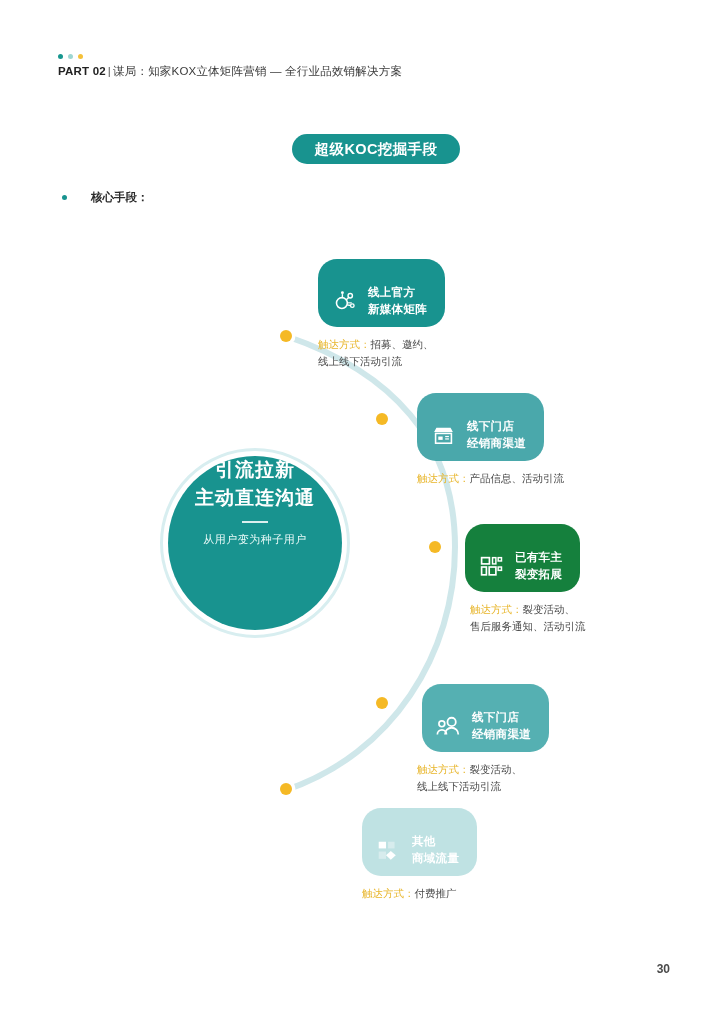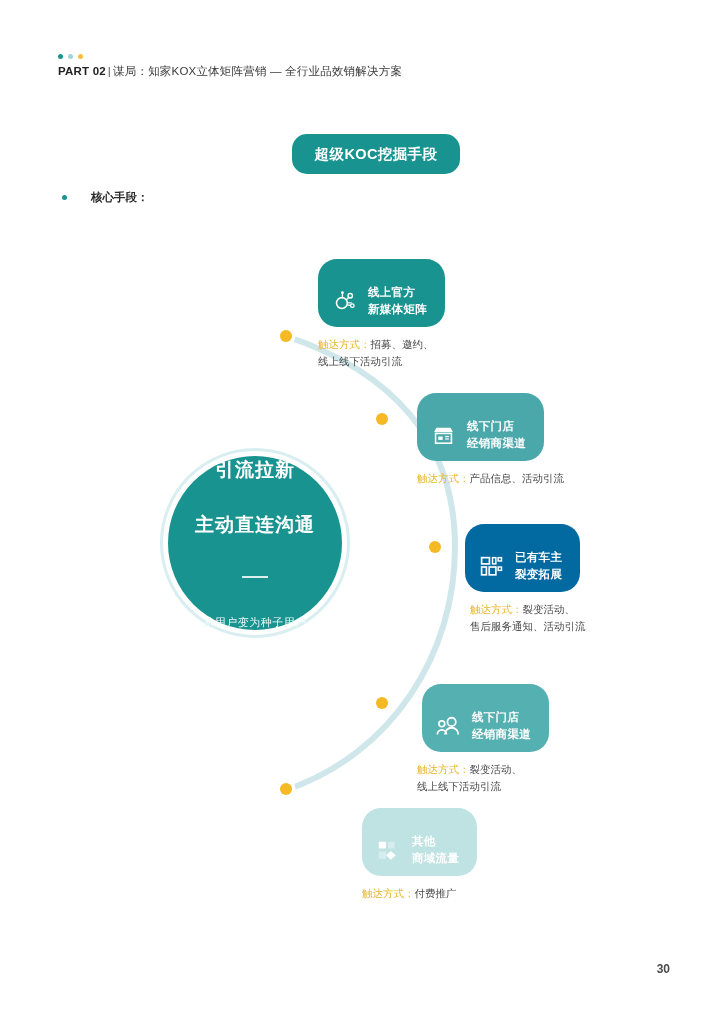--- a/index.html
+++ b/index.html
@@ -19,21 +19,21 @@
   .hdot.d1 { background:#17978f; }
   .hdot.d2 { background:#9ed6d2; }
   .hdot.d3 { background:#f5c13a; }
   .header-line { font-size:11.5px; color:#3a3a3a; white-space:nowrap; letter-spacing:.2px; }
   .header-line .part { font-weight:bold; color:#222; }
   .header-line .sep { color:#555; margin:0 2px; }
 
   
   .title-pill {
     position:absolute; left:292px; top:134px;
-    width:168px; height:40px;
+    width:168px; height:30px;
     background:#18938f;
     border-radius:15px;
     display:flex; align-items:center; justify-content:center;
     color:#ffffff; font-size:14.5px; font-weight:bold; letter-spacing:.4px;
   }
 
   
   .core-line {
     position:absolute; left:62px; top:190px;
     display:flex; align-items:center; gap:24px;
@@ -46,21 +46,21 @@
   .hub-wrap { position:absolute; left:160px; top:448px; width:190px; height:190px; }
   .hub-ring {
     position:absolute; inset:0;
     border-radius:50%;
     border:3px solid #d8eef0;
   }
   .hub {
     position:absolute; left:8px; top:8px; width:174px; height:174px;
     border-radius:50%;
     background:#18938f;
-    display:flex; flex-direction:column; align-items:center; justify-content:space-between;
+    display:flex; flex-direction:column; align-items:center; justify-content:flex-start;
     color:#ffffff; text-align:center;
   }
   .hub-l1 { font-size:19px; font-weight:bold; letter-spacing:1px; line-height:1.45; }
   .hub-l2 { font-size:19px; font-weight:bold; letter-spacing:1px; line-height:1.45; }
   .hub-div { width:26px; height:2px; background:rgba(255,255,255,.85); margin:10px 0 9px; }
   .hub-sub { font-size:11px; letter-spacing:.5px; color:#eafaf8; }
 
   
   .arc-svg { position:absolute; left:0; top:0; width:728px; height:1024px; pointer-events:none; }
 
@@ -167,21 +167,21 @@
       <div>线下门店</div>
       <div>经销商渠道</div>
     </div>
   </div>
   <div class="desc">
     <div><span class="k">触达方式：</span><span>产品信息、活动引流</span></div>
   </div>
 </div>
 
 <div class="node" style="left:465px; top:524px;">
-  <div class="card" style="background:#0369a1;">
+  <div class="card" style="background:#15803d;">
     <svg class="card-icon" viewBox="0 0 24 24">
       <rect x="2.5" y="3.5" width="7.5" height="6" fill="none" stroke="#fff" stroke-width="1.6"></rect>
       <rect x="13" y="3.5" width="3.2" height="6" fill="none" stroke="#fff" stroke-width="1.4"></rect>
       <rect x="18.4" y="3.5" width="3.2" height="3.2" fill="none" stroke="#fff" stroke-width="1.4"></rect>
       <rect x="2.5" y="12.5" width="4.6" height="7.5" fill="none" stroke="#fff" stroke-width="1.6"></rect>
       <rect x="9.8" y="12.5" width="6.4" height="7.5" fill="none" stroke="#fff" stroke-width="1.6"></rect>
       <rect x="18.4" y="12.5" width="3.2" height="3.2" fill="none" stroke="#fff" stroke-width="1.4"></rect>
     </svg>
     <div class="card-txt">
       <div>已有车主</div>

